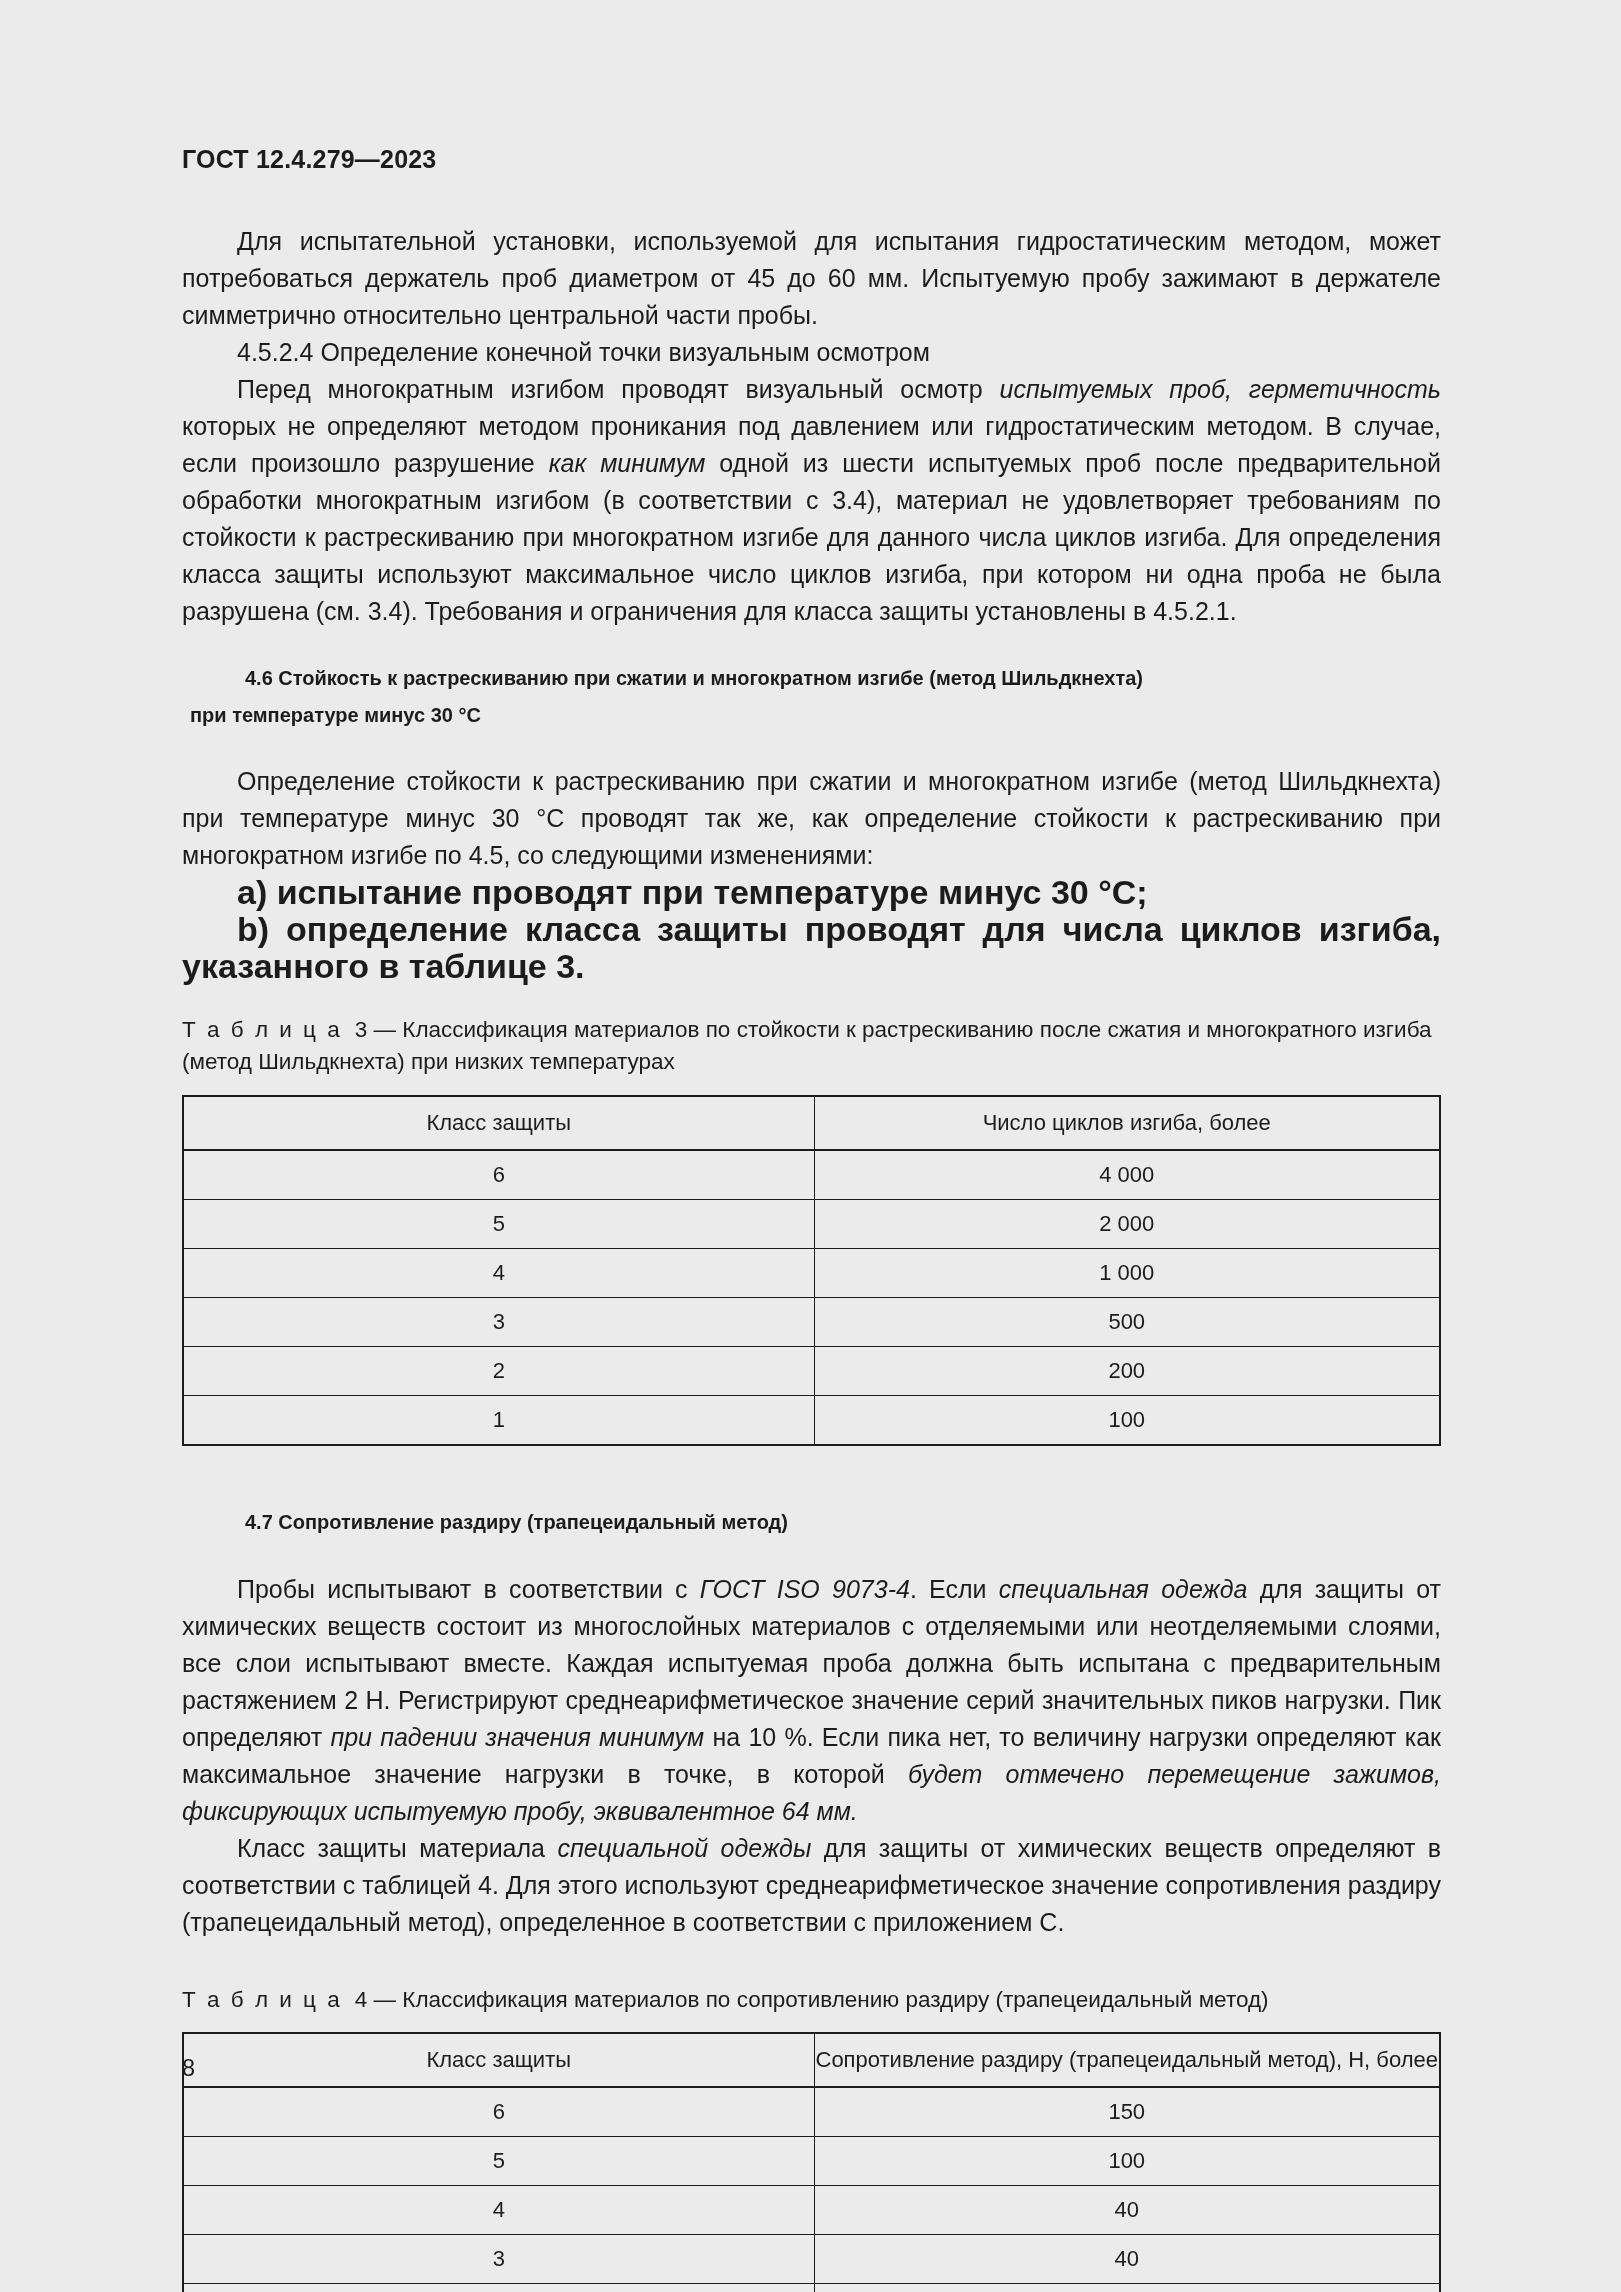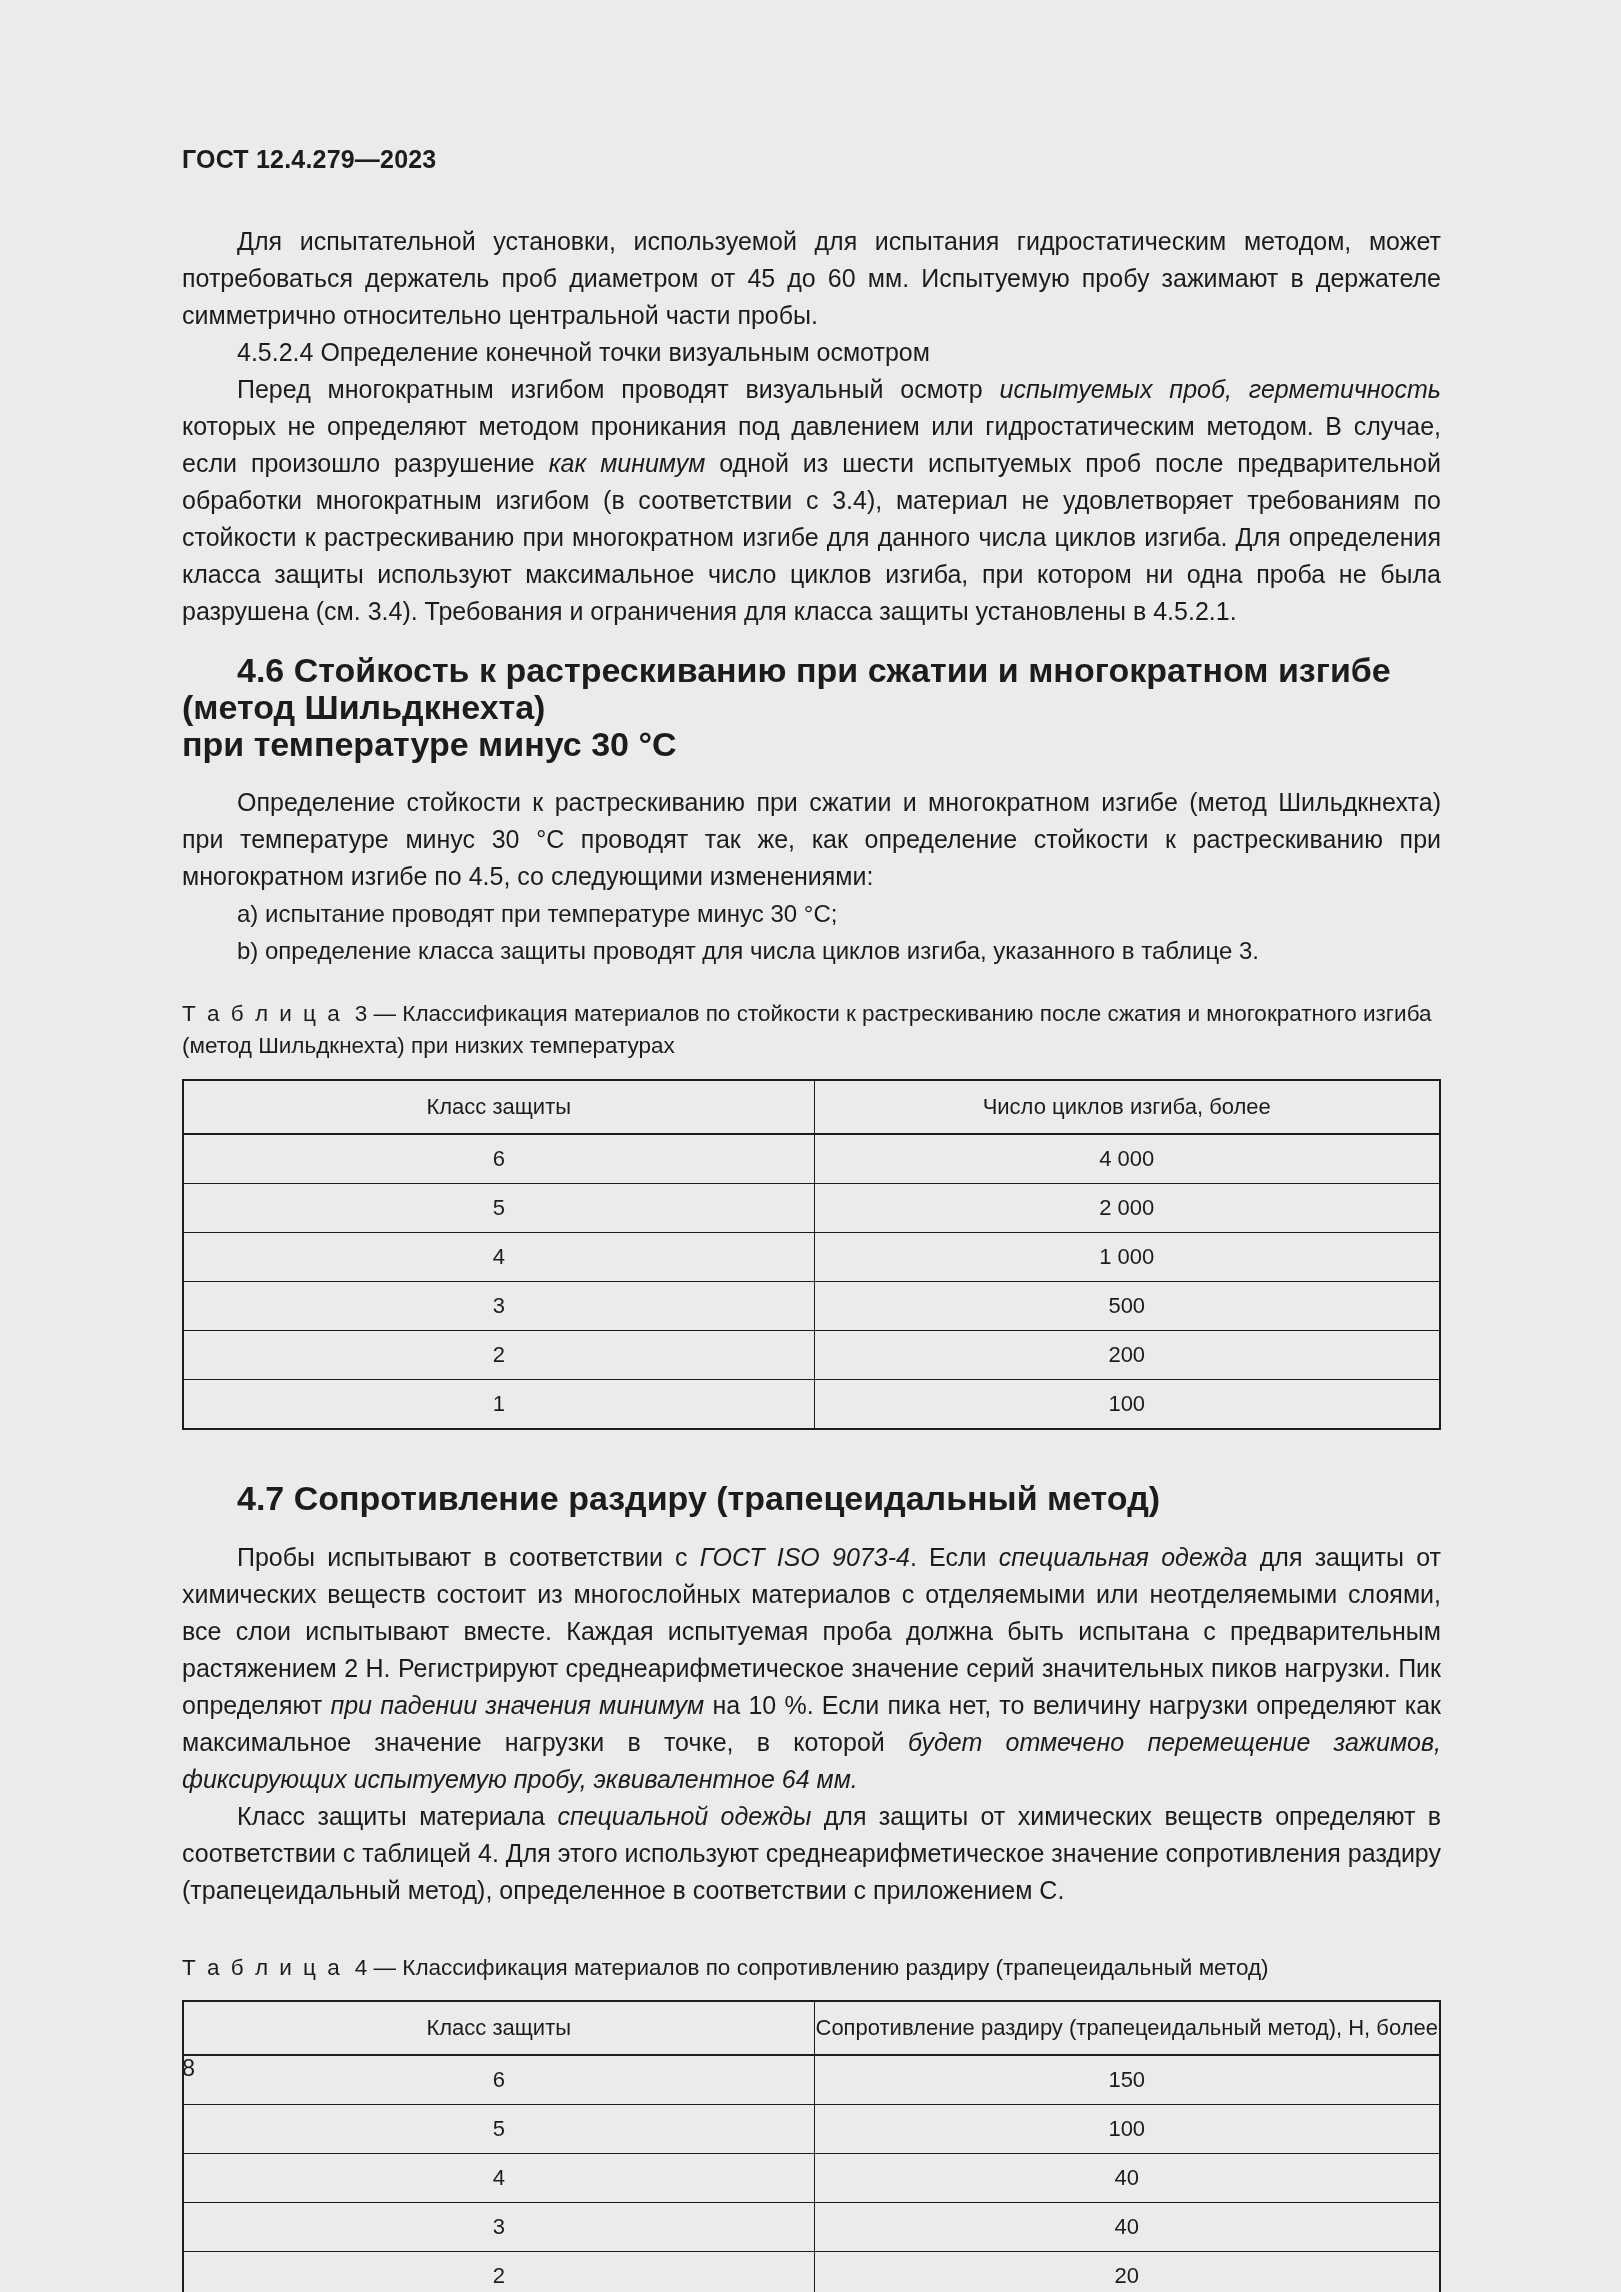--- a/index.html
+++ b/index.html
@@ -43,28 +43,29 @@
     margin: 0;
     font-size: 25px;
     line-height: 37px;
     text-align: justify;
     text-indent: 55px;
     text-justify: inter-word;
     hyphens: manual;
   }
   p.listitem {
     margin: 0;
-    font-size: 24px;
+    font-size: 34px;
     line-height: 37px;
     text-align: justify;
     text-indent: 55px;
+    font-weight: bold;
   }
   .sec-head {
-    margin: 0;
-    font-size: 34px;
+    margin: 8px;
+    font-size: 20px;
     line-height: 37px;
     font-weight: bold;
     text-indent: 55px;
     text-align: left;
   }
   .sec-head .cont {
     display: block;
     text-indent: 0;
     padding-left: 0;
   }

